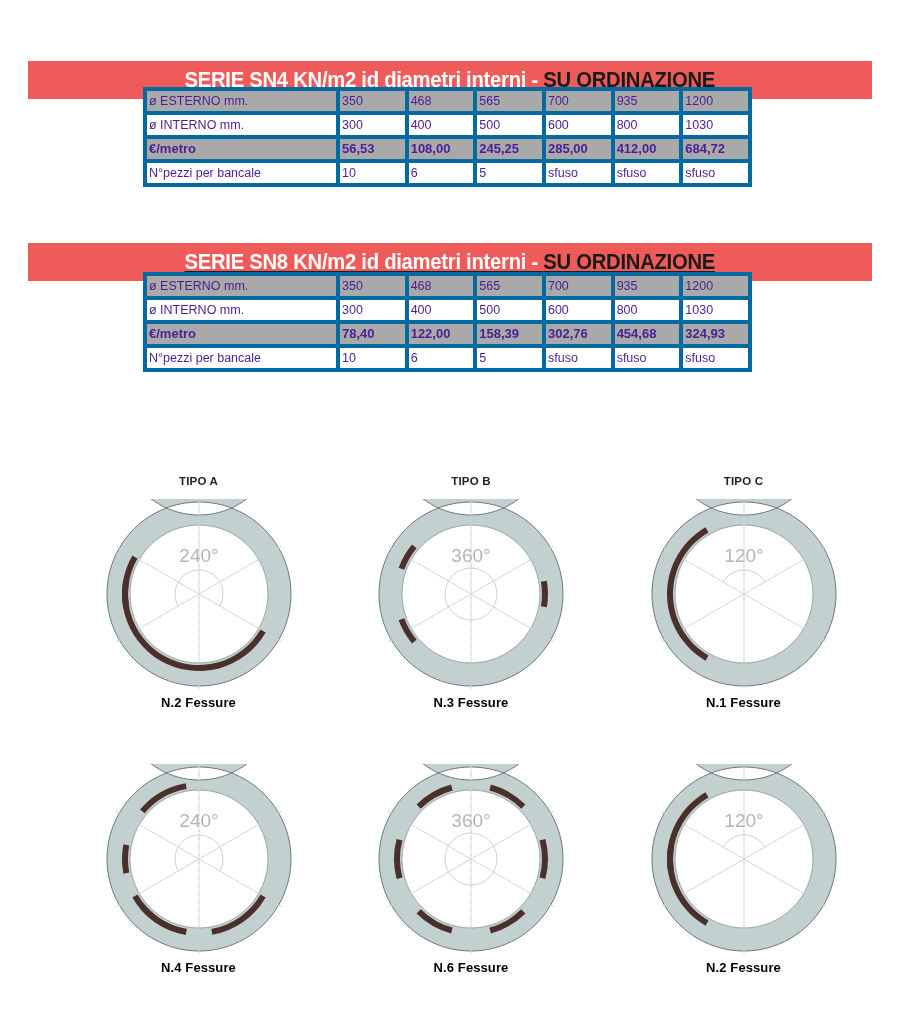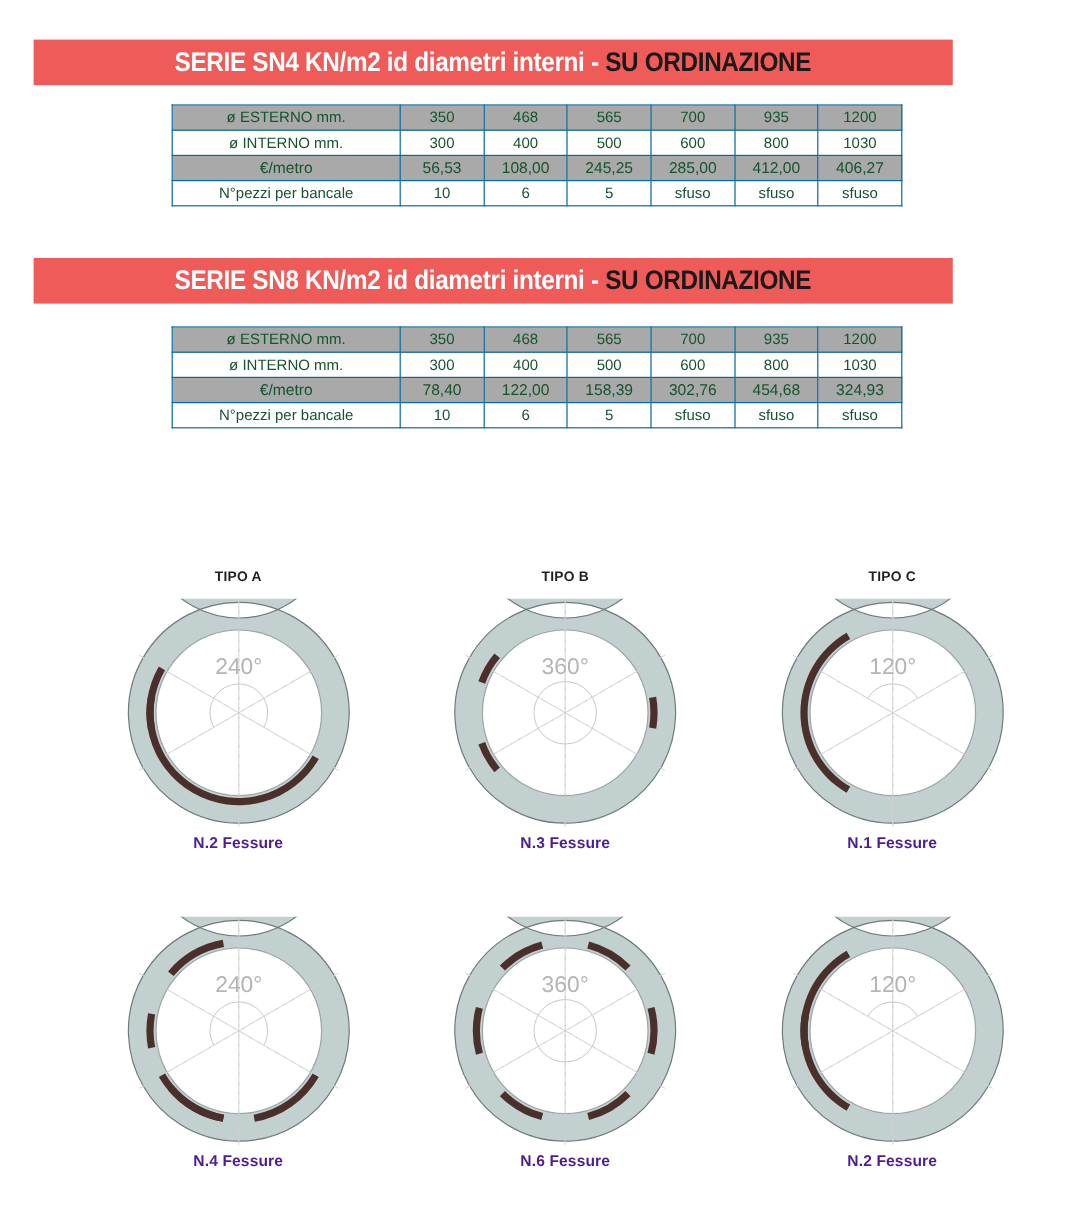--- a/index.html
+++ b/index.html
@@ -13,71 +13,72 @@
     position: relative;
     font-family: "Liberation Sans", sans-serif;
     color: #231f20;
     overflow: hidden;
   }
 
   
   .banner {
     position: absolute;
     left: 28px;
-    width: 766px;
+    width: 844px;
     height: 38px;
     background: #ef5b58;
     display: flex;
     align-items: center;
     justify-content: center;
+    margin-top: 28px;
   }
   .banner-text {
     font-size: 22.5px;
     font-weight: bold;
     letter-spacing: -0.3px;
     white-space: nowrap;
     transform: scaleX(0.9);
     transform-origin: center;
   }
   .banner-main { color: #ffffff; }
   .banner-sub  { color: #1a1a1a; }
 
   #banner-sn4 { top: 33px; }
-  #banner-sn8 { top: 215px; }
+  #banner-sn8 { top: 215px; text-decoration: underline; }
 
   
   .spec-table {
     position: absolute;
     left: 143px;
     width: 609px;
     border-collapse: collapse;
     table-layout: fixed;
     border: 1.5px solid #4a4a4a;
   }
   #table-sn4 { top: 87px; }
   #table-sn8 { top: 272px; }
 
   .spec-table td {
-    border: 1px solid #0369a1;
-    text-align: center;
+    border: 4px solid #0369a1;
+    text-align: left;
     font-size: 12.5px;
     height: 20px;
     padding: 0 2px;
     line-height: 20px;
     white-space: nowrap;
-    color: #14532d;
+    color: #4c1d95;
   }
   .spec-table td.label {
     width: 185px;
   }
   .row-shaded td { background: #a9a9a9; }
   .row-plain  td { background: #ffffff; }
   .row-price td {
     background: #a9a9a9;
-    font-weight: normal;
+    font-weight: bold;
     font-size: 13px;
   }
 
   
   .diagram-grid {
     position: absolute;
     left: 76px;
     top: 475px;
     width: 790px;
   }
@@ -98,21 +99,21 @@
     height: 16px;
     margin-bottom: 8px;
     color: #231f20;
   }
   .tipo-label.empty { visibility: hidden; }
   .fessure-label {
     font-size: 13px;
     font-weight: bold;
     letter-spacing: 0.1px;
     margin-top: 6px;
-    color: #4c1d95;
+    color: #000000;
   }
   .ring-svg { display: block; }
   .row-gap { height: 30px; }
 </style>
 </head>
 <body>
 
 <div class="banner" id="banner-sn4">
   <div class="banner-text">
     <span class="banner-main">SERIE SN4 KN/m2 id diametri interni - </span><span class="banner-sub">SU ORDINAZIONE</span>
@@ -145,21 +146,21 @@
         <td>800</td>
         <td>1030</td>
       </tr>
       <tr class="row-price">
         <td class="label">€/metro</td>
         <td>56,53</td>
         <td>108,00</td>
         <td>245,25</td>
         <td>285,00</td>
         <td>412,00</td>
-        <td>406,27</td>
+        <td>684,72</td>
       </tr>
       <tr class="row-plain">
         <td class="label">N°pezzi per bancale</td>
         <td>10</td>
         <td>6</td>
         <td>5</td>
         <td>sfuso</td>
         <td>sfuso</td>
         <td>sfuso</td>
       </tr>

